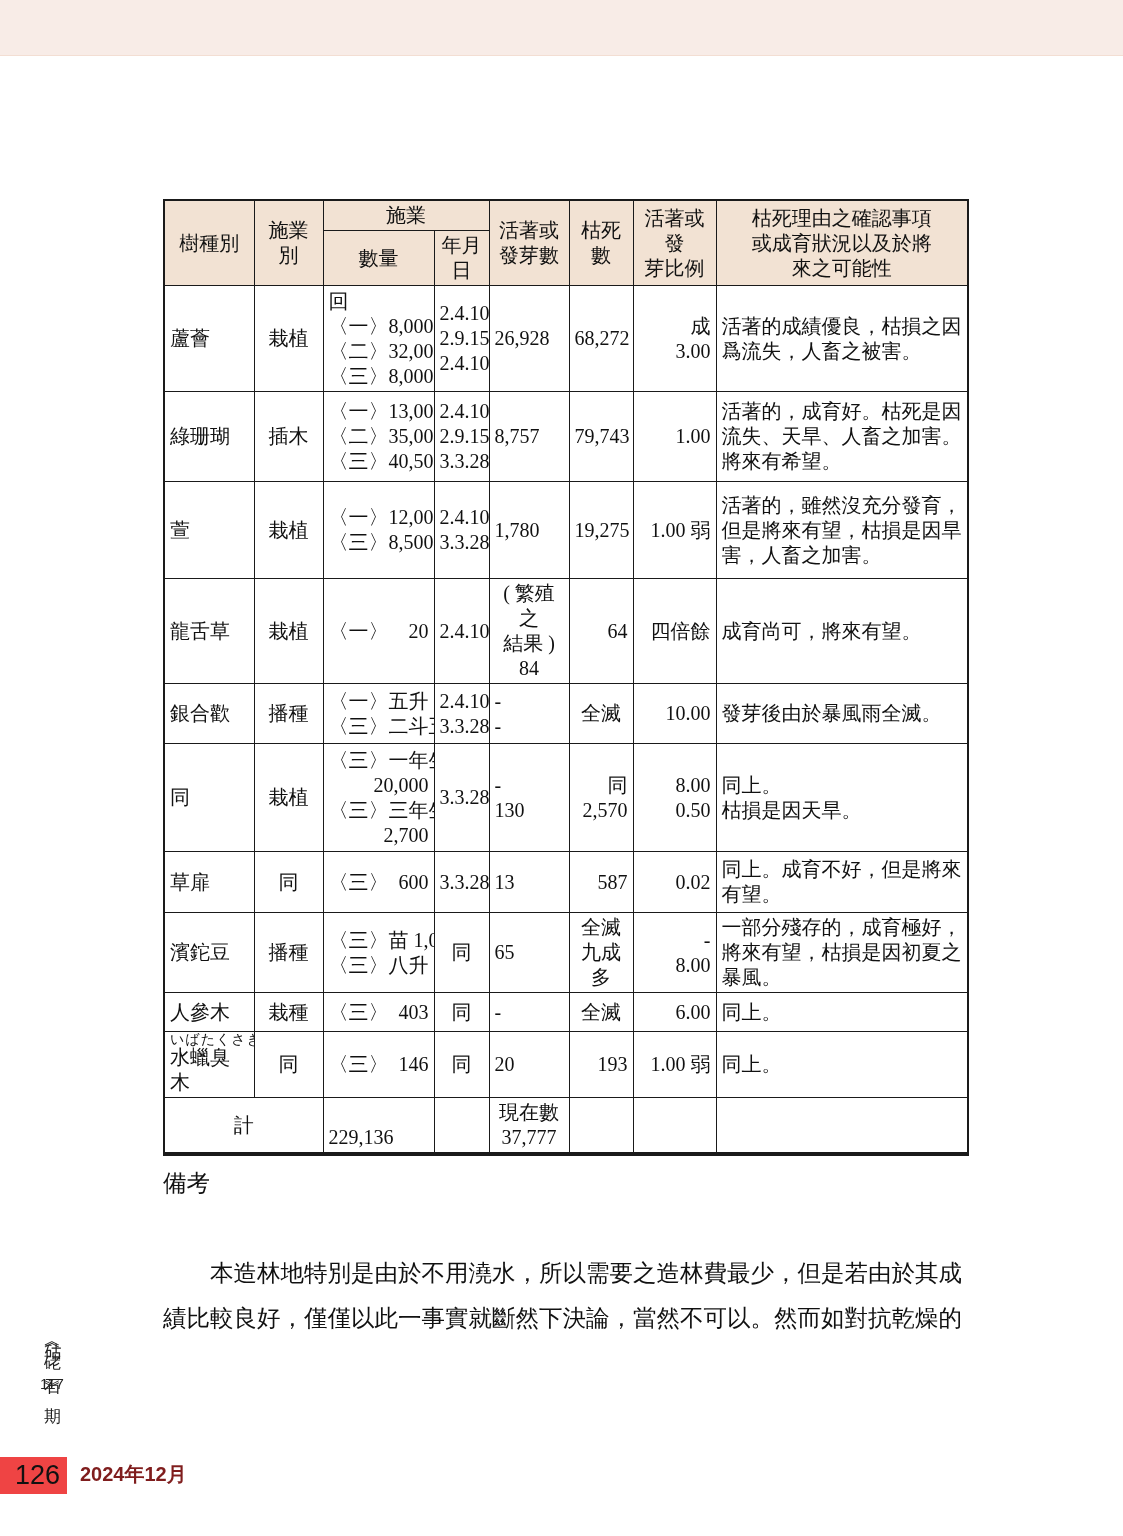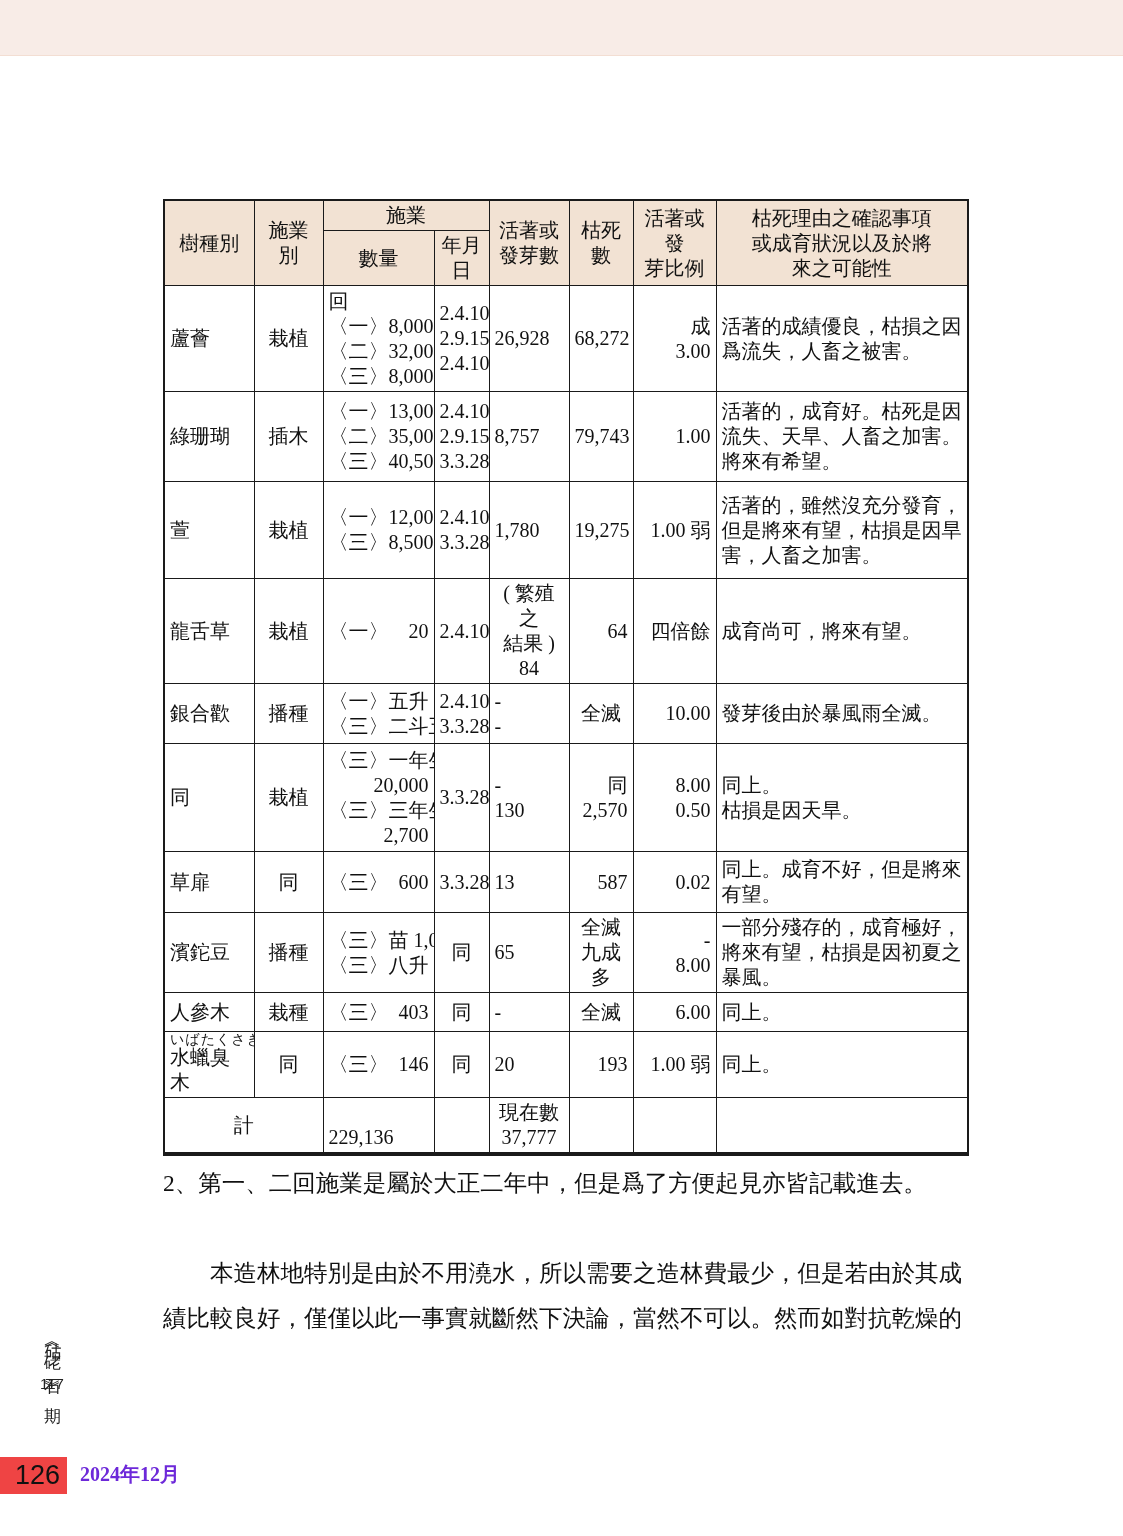--- a/index.html
+++ b/index.html
@@ -42,22 +42,22 @@
   .vtitle{position:absolute;left:40px;top:1336px;writing-mode:vertical-rl;
           text-orientation:mixed;font-size:17px;letter-spacing:4px;color:#222;}
   .vnum{display:inline-block;writing-mode:horizontal-tb;letter-spacing:0;
         font-family:"Liberation Sans","DejaVu Sans",sans-serif;font-size:15px;
         margin:2px 0;}
   .pagebox{position:absolute;left:0;top:1457px;width:67px;height:37px;background:#ef4444;
            display:flex;align-items:center;justify-content:flex-end;padding-right:7px;
            box-sizing:border-box;}
   .pagebox span{font-family:"Liberation Sans","DejaVu Sans",sans-serif;font-size:27px;color:#111;}
   .pagedate{position:absolute;left:80px;top:1461px;
-            font-family:Liberation Serif, serif;
-            font-size:20px;font-weight:bold;color:#6d28d9;}
+            font-family:Liberation Sans, sans-serif;
+            font-size:20px;font-weight:bold;color:#7f1d1d;}
 </style>
 </head>
 <body>
 
 <div class="topbar"></div>
 
 <div class="table-wrap">
   <table class="sheet">
     <colgroup>
       <col style="width:90px">
@@ -310,21 +310,21 @@
 37,777</td>
       <td></td>
       <td></td>
       <td></td>
     </tr>
   </tbody>
     </table>
 </div>
 
 <div class="notes">
-  <div class="block">2、第一、二回施業是屬於大正二年中，但是爲了方便起見亦皆記載進去。</div>
+  <div class="block">備考</div>
   <div class="block">　　本造林地特別是由於不用澆水，所以需要之造林費最少，但是若由於其成
 績比較良好，僅僅以此一事實就斷然下決論，當然不可以。然而如對抗乾燥的</div>
 </div>
 
 <div class="vtitle">
   <span>《硓𥑮石》</span><span class="vnum">117</span><span>期</span>
 </div>
 
 <div class="pagebox">
   <span>126</span>

